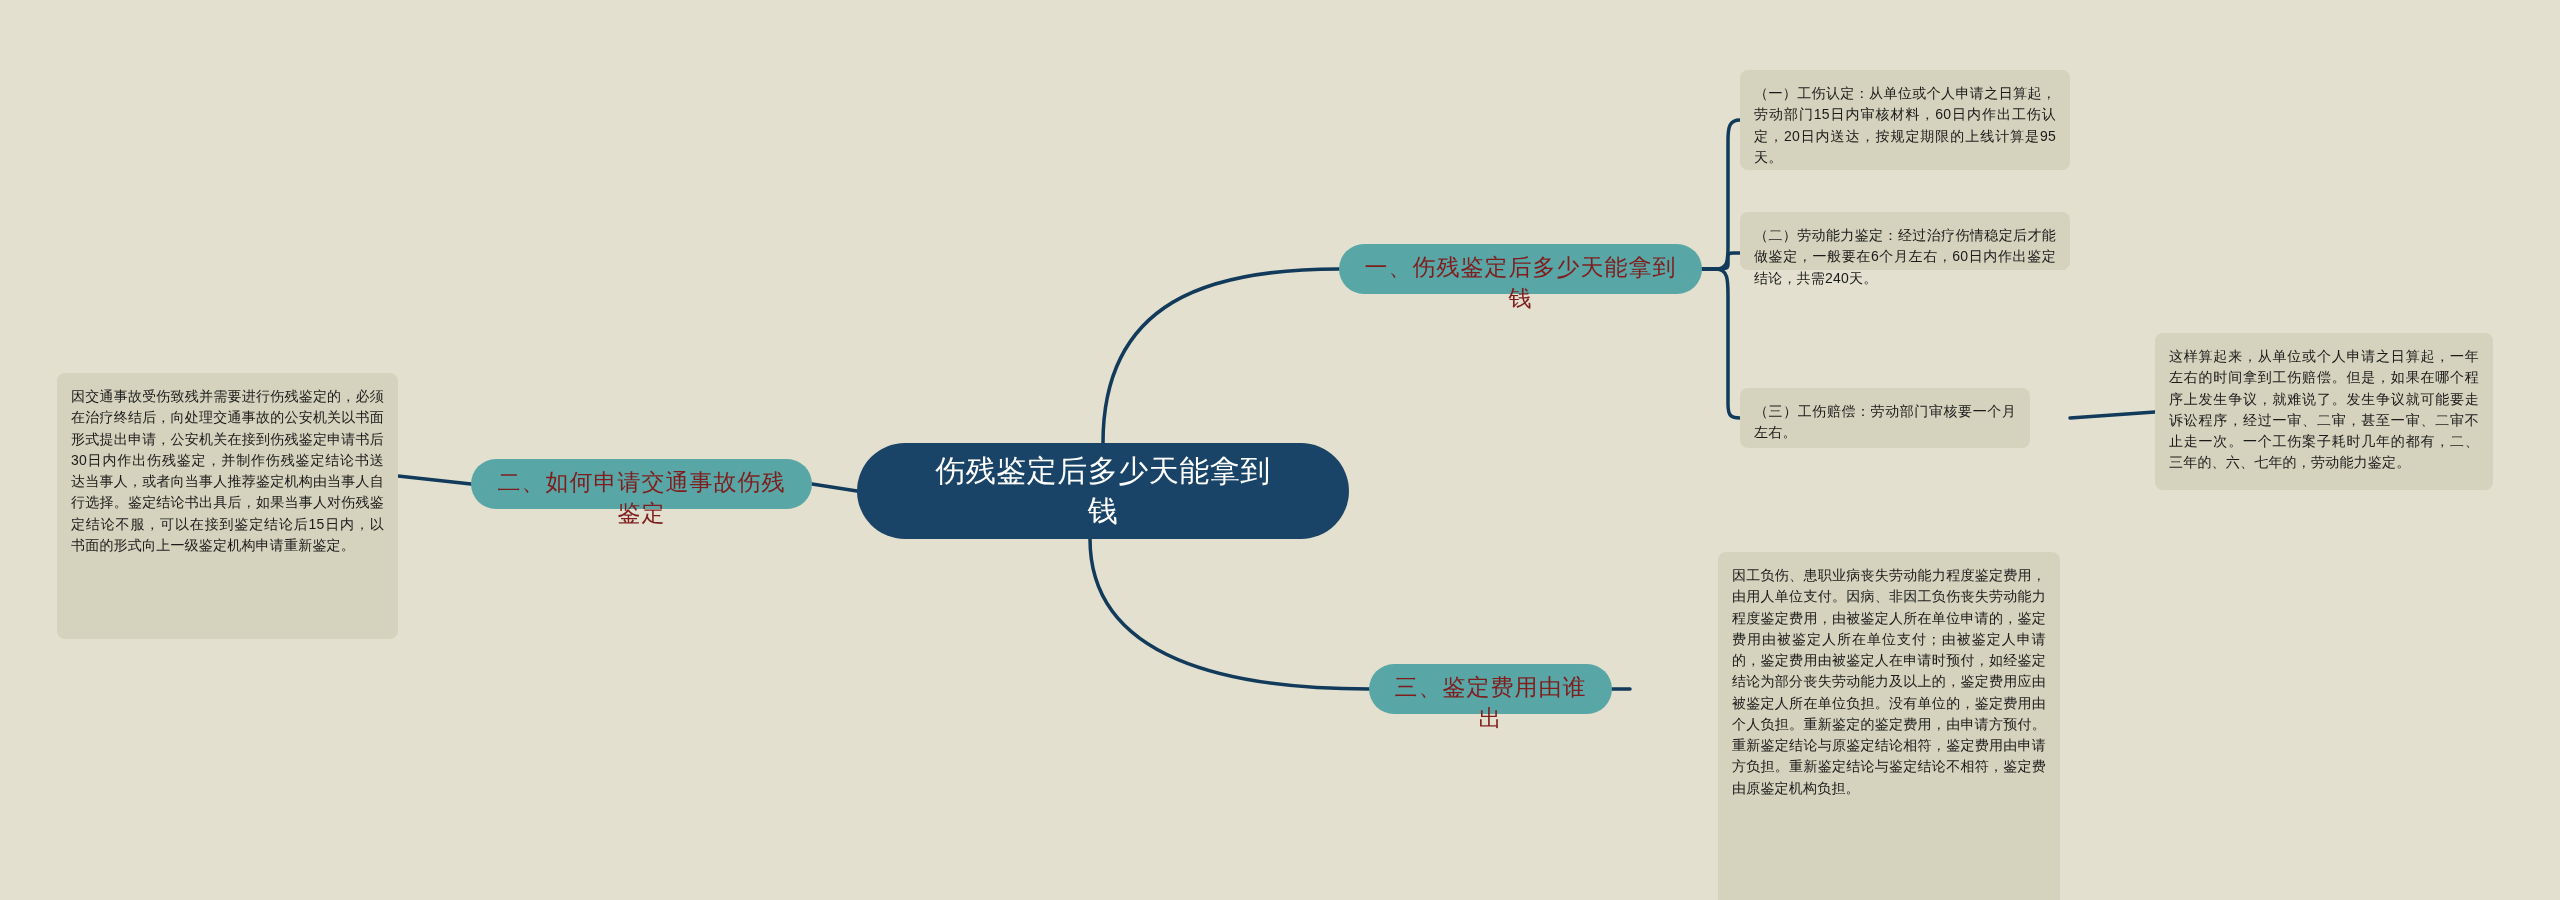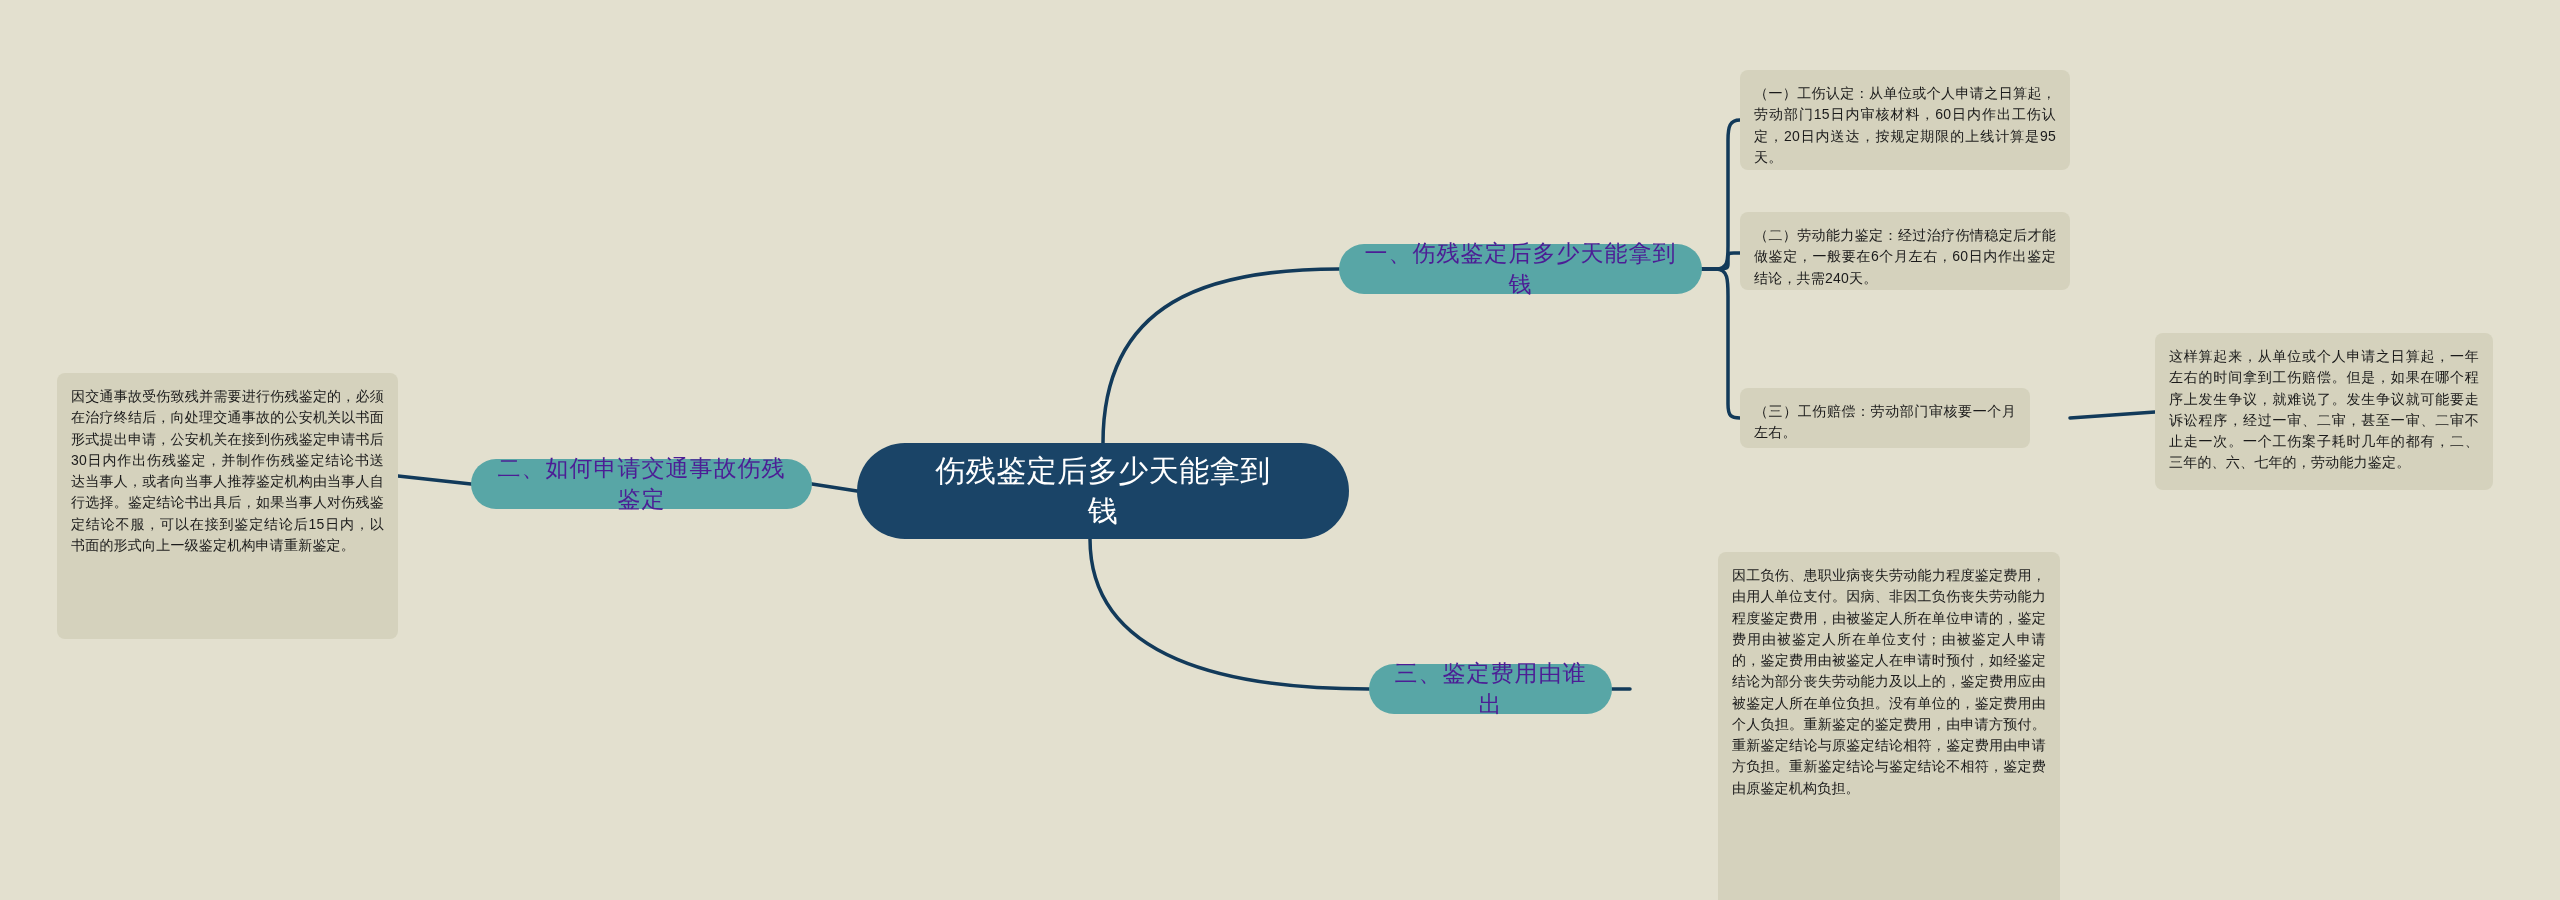--- a/index.html
+++ b/index.html
@@ -55,24 +55,24 @@
     justify-content: center;
     text-align: center;
     font-size: 30px;
     line-height: 1.35;
     letter-spacing: 0.5px;
     padding: 10px 28px;
   }
 
   .branch-node {
     background: #58a6a6;
-    color: #4c1d95;
+    color: #7f1d1d;
     border-radius: 28px;
     display: flex;
-    align-items: center;
+    align-items: flex-start;
     justify-content: center;
     text-align: center;
     font-size: 23px;
     letter-spacing: 1px;
     padding: 8px 22px;
     box-sizing: border-box;
     font-family: Liberation Serif, serif;
   }
 
   .leaf-box {
@@ -91,21 +91,21 @@
   }
 
   
   #root-node       { left: 857px;  top: 443px;  width: 492px;  height: 96px; justify-content: center; }
 
   #branch-1        { left: 1339px; top: 244px;  width: 363px;  height: 50px; }
   #branch-2        { left: 471px;  top: 459px;  width: 341px;  height: 50px; }
   #branch-3        { left: 1369px; top: 664px;  width: 243px;  height: 50px; }
 
   #leaf-1-1        { left: 1740px; top: 70px;   width: 330px;  height: 100px; }
-  #leaf-1-2        { left: 1740px; top: 212px;  width: 330px;  height: 78px; }
+  #leaf-1-2        { left: 1740px; top: 212px;  width: 330px;  height: 58px; }
   #leaf-1-3        { left: 1740px; top: 388px;  width: 290px;  height: 60px; }
 
   #leaf-far-right  { left: 2155px; top: 333px;  width: 338px;  height: 157px; }
 
   #leaf-2-1        { left: 57px;   top: 373px;  width: 341px;  height: 266px; }
 
   #leaf-3-1        { left: 1718px; top: 552px;  width: 342px;  height: 366px; }
 </style>
 </head>
 <body>

